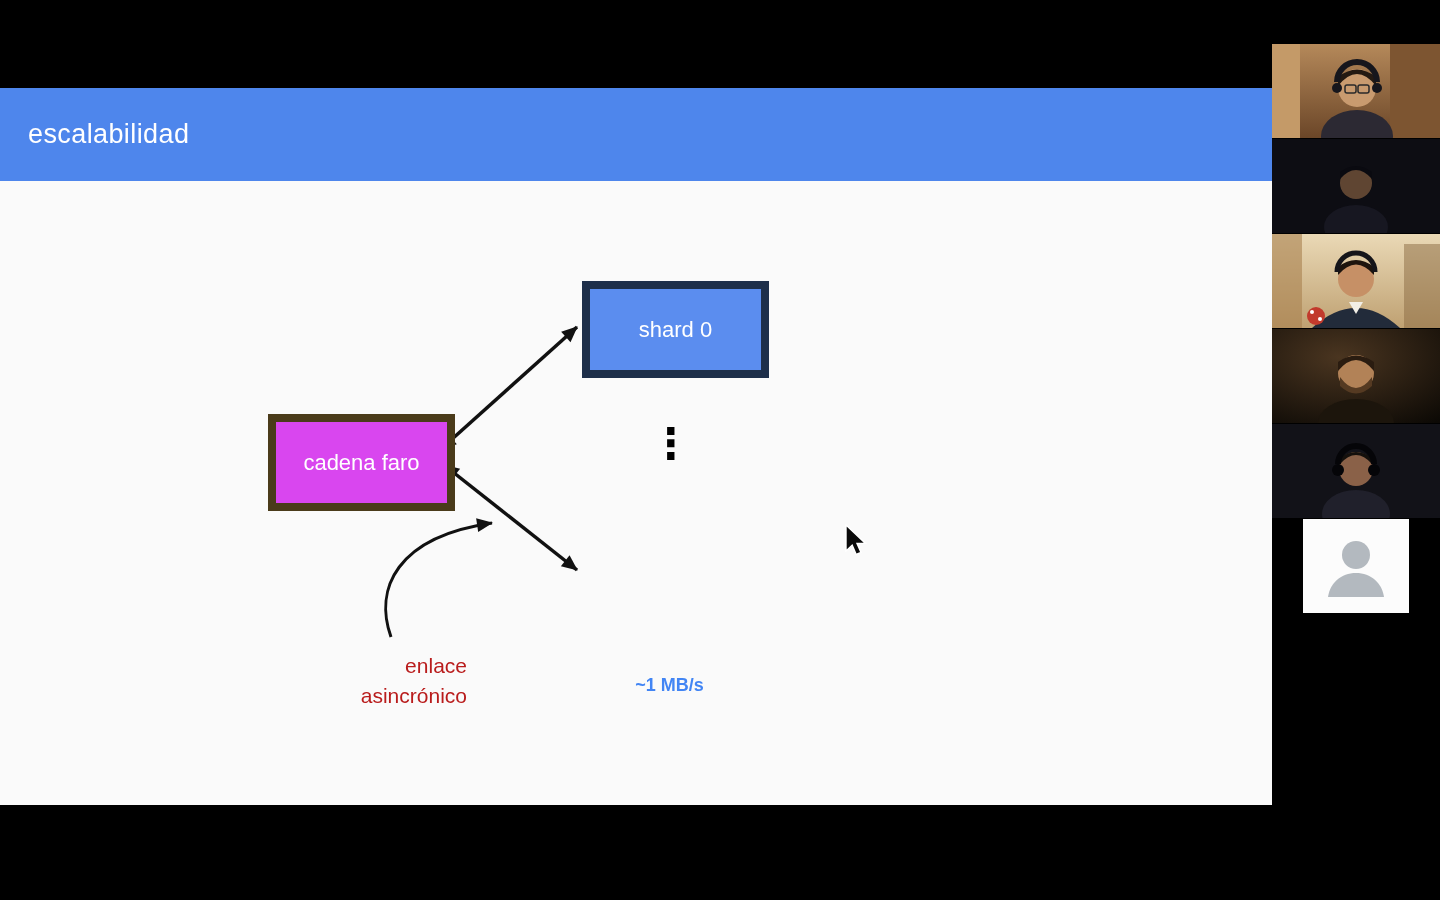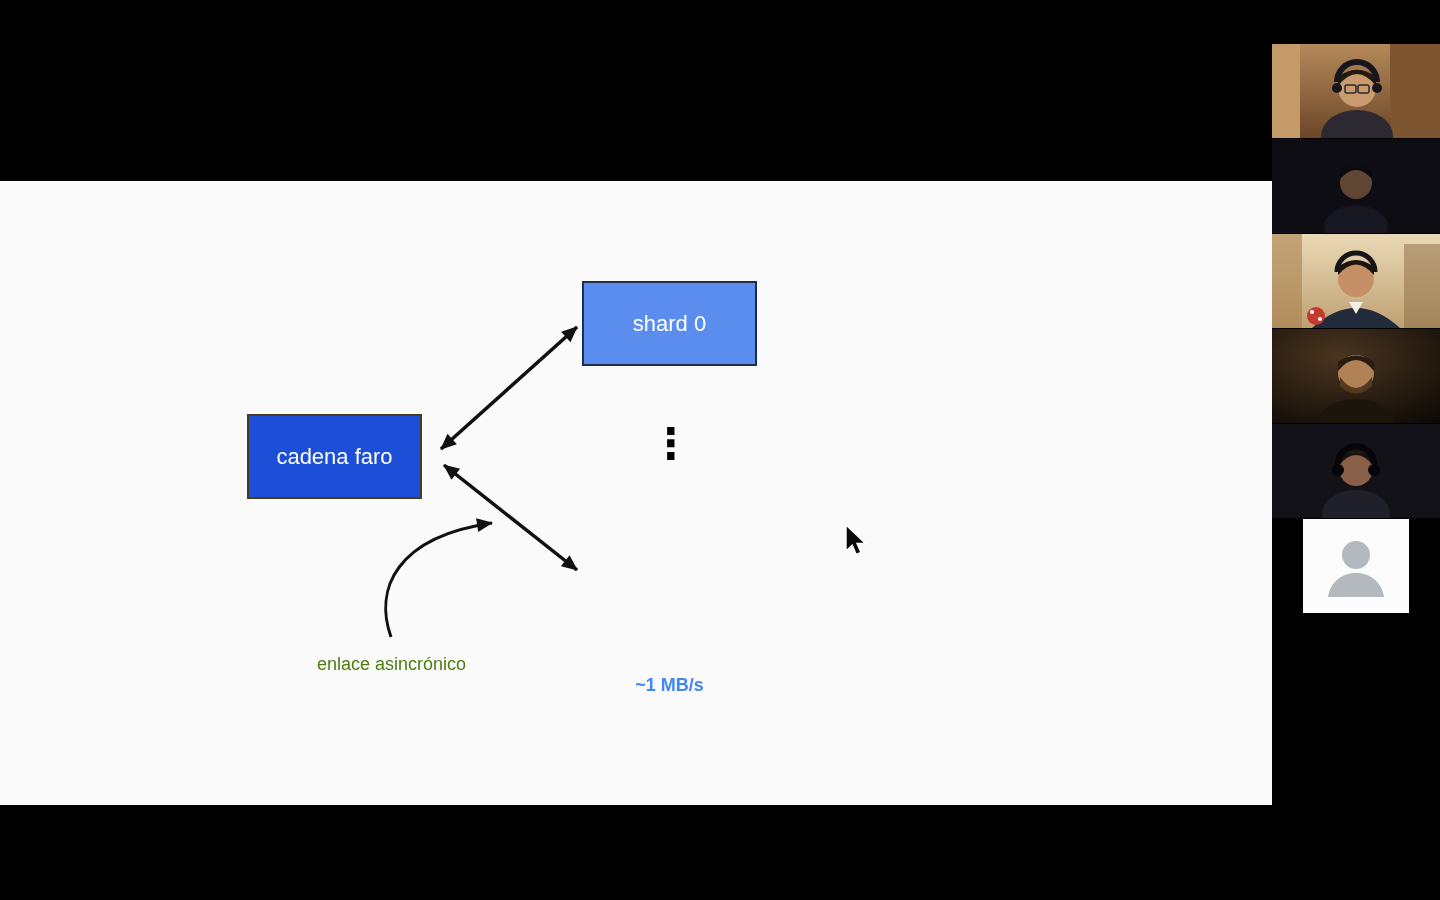--- a/index.html
+++ b/index.html
@@ -8,51 +8,54 @@
 
   
   .slide-header{position:absolute;left:0;top:88px;width:1272px;height:93px;
                 background:#4e86ec;display:flex;align-items:center;}
   .slide-title{padding-left:28px;font-size:27px;color:#ffffff;letter-spacing:.4px;}
 
   .slide-body{position:absolute;left:0;top:181px;width:1272px;height:624px;background:#fafafa;}
 
   .arrows{position:absolute;left:0;top:0;width:1272px;height:624px;}
 
-  .node{position:absolute;width:171px;height:81px;border:2px solid #a21caf;
+  .node{position:absolute;width:171px;height:81px;border:8px solid #a21caf;
         display:flex;align-items:center;justify-content:center;
         font-size:22px;color:#ffffff;}
   .node-shard-top{left:582px;top:100px;background:#5b8def;border-color:#1e2f4a;}
-  .node-beacon{left:247px;top:233px;background:#1d4ed8;border-color:#4a3b1a;}
+  .node-beacon{left:268px;top:233px;background:#d946ef;border-color:#4a3b1a;}
   .node-shard-bottom{left:582px;top:366px;background:#5b8def;border-color:#1e2f4a;}
 
   .dots{position:absolute;left:650px;top:242px;width:36px;text-align:center;
         font-size:42px;line-height:1;font-weight:700;color:#000;
         font-family:"DejaVu Sans",sans-serif;}
 
-  .async-label{position:absolute;left:317px;top:470px;width:150px;text-align:left;
-               font-size:18px;line-height:1.45;color:#4d7c0f;}
+  .async-label{position:absolute;left:317px;top:470px;width:150px;text-align:right;
+               font-size:21px;line-height:1.45;color:#b91c1c;}
 
   .bandwidth{position:absolute;left:582px;top:494px;width:175px;text-align:center;
              font-size:18px;font-weight:bold;color:#4285f4;}
 
   
   .cursor{position:absolute;left:843px;top:524px;}
 
   
   .sidebar{position:absolute;left:1272px;top:0;width:168px;height:900px;background:#000;}
   .tile{position:absolute;left:0;width:168px;height:94px;overflow:hidden;background:#000;}
   .tile-1{top:44px;} .tile-2{top:139px;} .tile-3{top:234px;}
   .tile-4{top:329px;} .tile-5{top:424px;} .tile-6{top:519px;}
 </style>
 </head>
 <body>
 
 <div class="screen">
 
+  <div class="slide-header">
+    <div class="slide-title">escalabilidad</div>
+  </div>
 
   <div class="slide-body">
 
     <svg class="arrows" viewBox="0 0 1272 624">
       <defs>
         <marker id="ah" markerUnits="userSpaceOnUse" markerWidth="20" markerHeight="18" refX="16" refY="8" orient="auto-start-reverse">
           <path d="M1,1 L17,8 L1,15 Z" fill="#111"></path>
         </marker>
       </defs>
       <line x1="441" y1="268" x2="577" y2="146" stroke="#111" stroke-width="3.5" marker-start="url(#ah)" marker-end="url(#ah)"></line>

